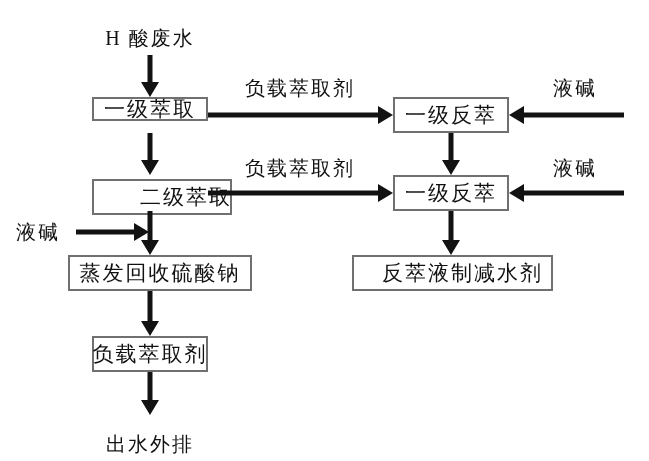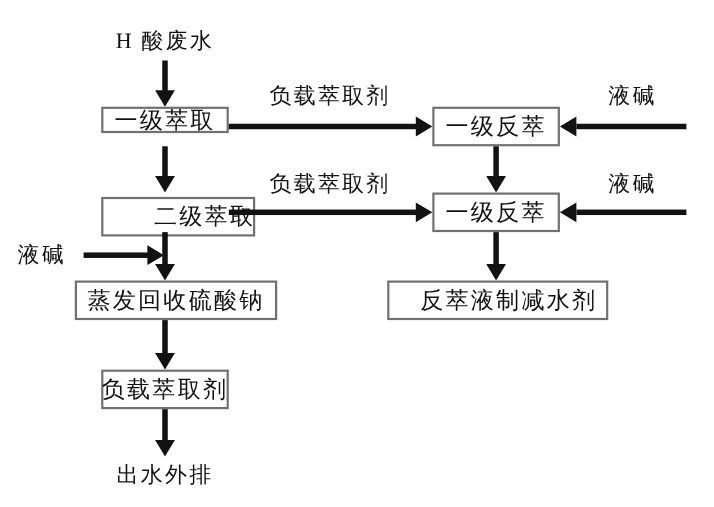--- a/index.html
+++ b/index.html
@@ -143,15 +143,15 @@
   <div class="box" style="left:352px; top:255px; width:201px; height:36px;padding-left:20px;">反萃液制减水剂</div>
 
   <div class="vline" style="left:150px; top:291px; height:32px;"></div>
   <div class="arrow down" style="left:150px; top:321px;"></div>
 
   <div class="box" style="left:92px; top:336px; width:116px; height:36px;">负载萃取剂</div>
 
   <div class="vline" style="left:150px; top:372px; height:30px;"></div>
   <div class="arrow down" style="left:150px; top:400px;"></div>
 
-  <div class="label center" style="left:150px; top:422px;">出水外排</div>
+  <div class="label center" style="left:150px; top:434px;">出水外排</div>
 
 </div>
 
 </body></html>

